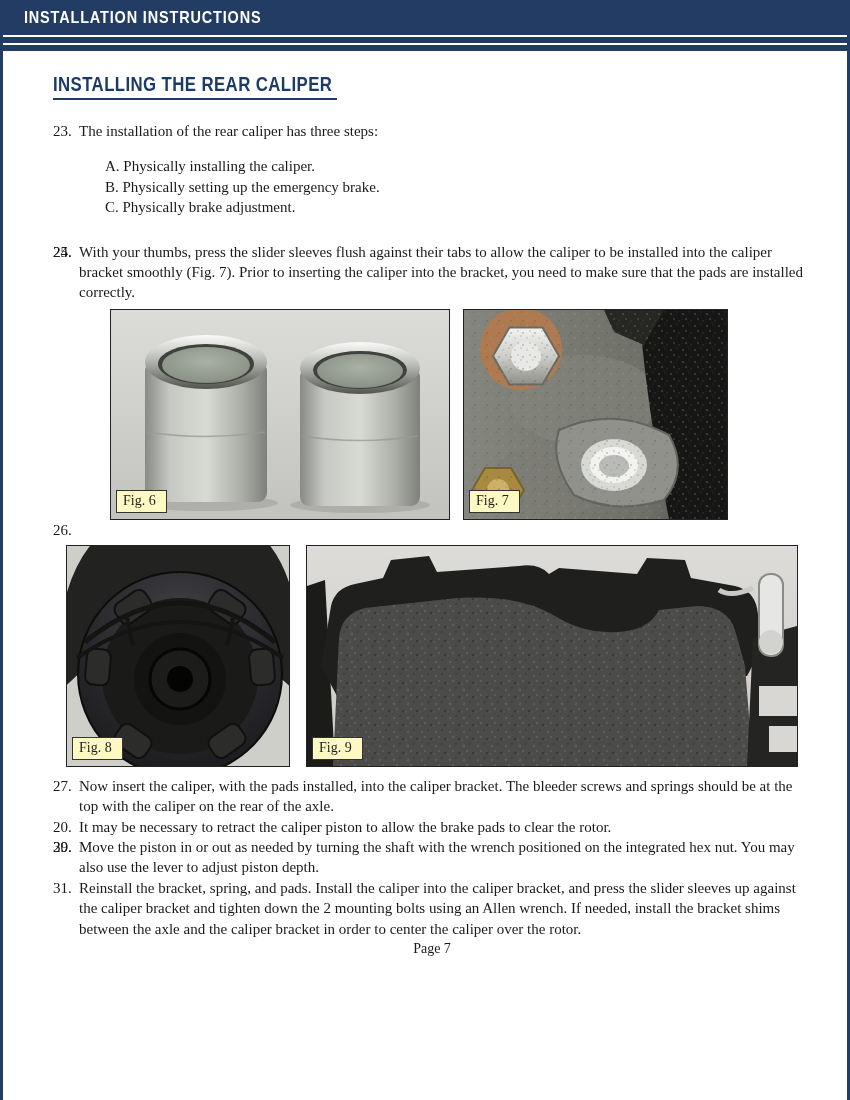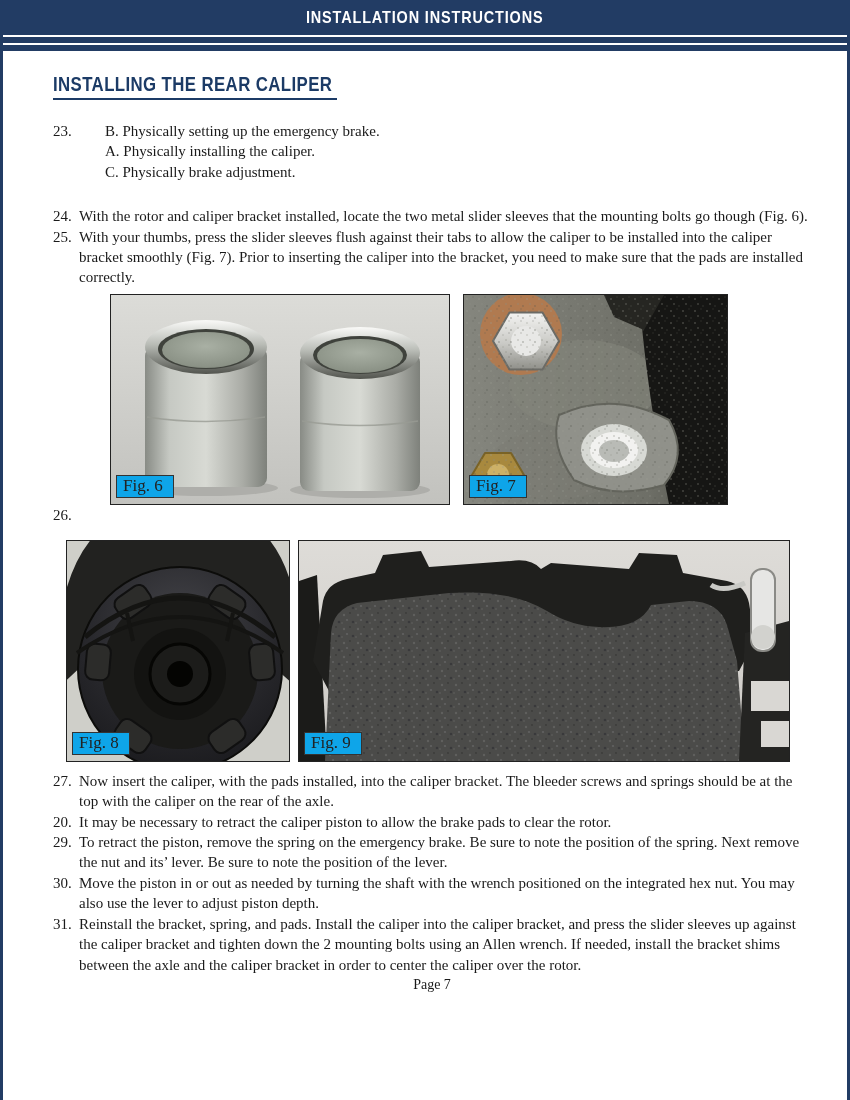--- a/index.html
+++ b/index.html
@@ -3,21 +3,21 @@
 <meta charset="utf-8">
 <style>
   html,body { margin:0; padding:0; background:#ffffff; }
   .page {
     position:relative; width:850px; height:1100px; box-sizing:border-box;
     background:#ffffff; overflow:hidden;
     border-left:3px solid #223c64; border-right:3px solid #223c64;
     font-family:"Liberation Serif", serif; color:#1a1a1a;
   }
   
-  .topbar { height:35px; background:#223c64; display:flex; align-items:center; justify-content:center; }
+  .topbar { height:35px; background:#223c64; display:flex; align-items:center; justify-content:flex-start; }
   .topbar-title {
     color:#ffffff; font-family:"Liberation Sans", sans-serif; font-weight:bold;
     font-size:17px; letter-spacing:1px; display:inline-block; transform:scaleX(0.85);
     white-space:nowrap;
   }
   .rule-white { height:2px; background:#ffffff; }
   .rule-navy-a { height:6px; background:#223c64; }
   .rule-navy-b { height:6px; background:#223c64; }
   
   .content { padding:0 36px 0 50px; }
@@ -31,26 +31,26 @@
   .step { position:relative; padding-left:26px; }
   .step .num { position:absolute; left:0; top:0; }
   #step23 { margin-top:21px; }
   .substeps { margin:15px 0 0 52px; }
   #step24 { margin-top:24px; }
   #step26 { }
   #step27 { margin-top:9px; }
   
   .figrow { display:flex; }
   .figrow1 { margin:6px 0 0 57px; gap:13px; }
-  .figrow2 { margin:35px 0 0 13px; gap:8px; }
+  .figrow2 { margin:25px 0 0 13px; gap:16px; }
   figure.fig { position:relative; margin:0; border:1px solid #222; line-height:0; background:#d4d4d0; }
   figure.fig svg { display:block; }
   .figlabel {
-    position:absolute; left:5px; bottom:6px; background:#0ea5e9; border:1px solid #333;
-    padding:1px 10px 2px 6px; font-family:"Liberation Serif", serif; font-size:17px;
+    position:absolute; left:5px; bottom:6px; background:#fef9c3; border:1px solid #333;
+    padding:1px 10px 2px 6px; font-family:"Liberation Serif", serif; font-size:14px;
     line-height:18px; color:#222; white-space:nowrap;
   }
   .footer { text-align:center; font-size:14px; line-height:20.4px; margin-top:0; }
 </style>
 </head>
 <body>
 
 <div class="page">
 
   <div class="topbar">
@@ -60,31 +60,31 @@
   <div class="rule-navy-a"></div>
   <div class="rule-white"></div>
   <div class="rule-navy-b"></div>
 
   <div class="content">
 
     <h1 class="heading">INSTALLING THE REAR CALIPER</h1>
 
     <div class="step body-text" id="step23">
       <span class="num">23.</span>
+      <span class="txt">The installation of the rear caliper has three steps:</span>
     </div>
 
     <div class="substeps body-text">
+      <div class="substep">A. Physically installing the caliper.</div>
       <div class="substep">B. Physically setting up the emergency brake.</div>
-      <div class="substep">A. Physically installing the caliper.</div>
       <div class="substep">C. Physically brake adjustment.</div>
     </div>
 
     <div class="step body-text" id="step24">
       <span class="num">24.</span>
-      <span class="txt">With the rotor and caliper bracket installed, locate the two metal slider sleeves that the mounting bolts go though (Fig. 6).</span>
     </div>
     <div class="step body-text" id="step25">
       <span class="num">25.</span>
       <span class="txt">With your thumbs, press the slider sleeves flush against their tabs to allow the caliper to be installed into the caliper bracket smoothly (Fig. 7).  Prior to inserting the caliper into the bracket, you need to make sure that the pads are installed correctly.</span>
     </div>
 
     <div class="figrow figrow1">
       <figure class="fig">
         <svg width="338" height="209" viewBox="0 0 338 209">
           <defs>
@@ -254,21 +254,20 @@
     <div class="step body-text" id="step27">
       <span class="num">27.</span>
       <span class="txt">Now insert the caliper, with the pads installed, into the caliper bracket. The bleeder screws  and springs should be at the top with the caliper on the rear of the axle.</span>
     </div>
     <div class="step body-text" id="step28">
       <span class="num">20.</span>
       <span class="txt">It may be necessary to retract the caliper piston to allow the brake pads to clear the rotor.</span>
     </div>
     <div class="step body-text" id="step29">
       <span class="num">29.</span>
-      <span class="txt">To retract the piston, remove the spring on the emergency brake. Be sure to note the position of the spring. Next remove the nut and its’ lever. Be sure to note the position of the lever.</span>
     </div>
     <div class="step body-text" id="step30">
       <span class="num">30.</span>
       <span class="txt">Move the piston in or out as needed by turning the shaft with the wrench positioned on the integrated hex nut. You may also use the lever to adjust piston depth.</span>
     </div>
     <div class="step body-text" id="step31">
       <span class="num">31.</span>
       <span class="txt">Reinstall the bracket, spring, and pads. Install the caliper into the caliper bracket, and press the slider sleeves up against the caliper bracket and tighten down the 2 mounting bolts using an Allen wrench.  If needed, install the bracket shims between the axle and the caliper bracket in order to center the caliper over the rotor.</span>
     </div>
 

